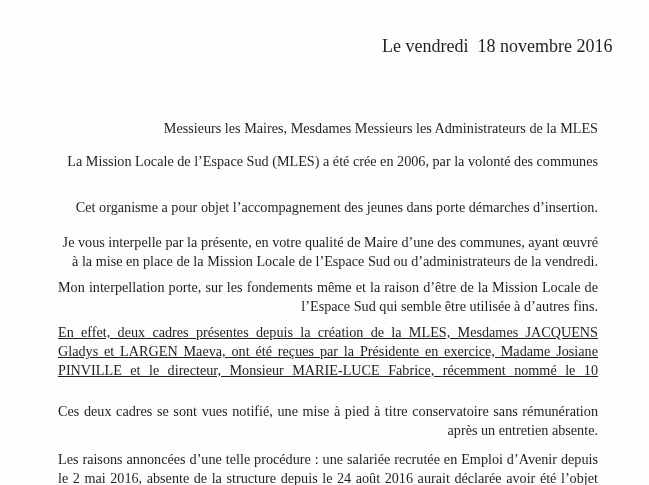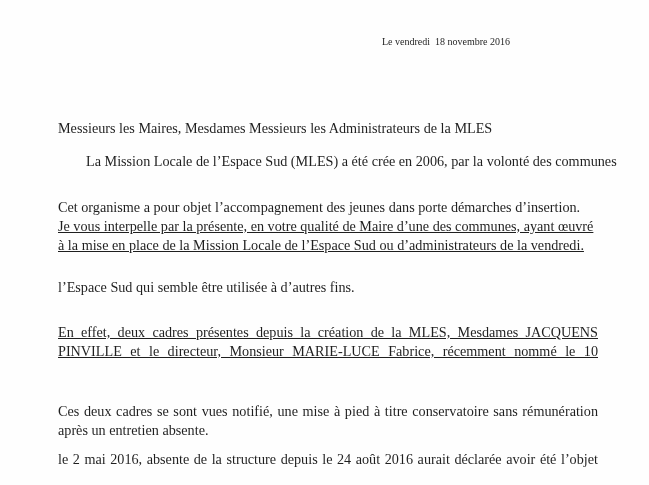--- a/index.html
+++ b/index.html
@@ -5,62 +5,65 @@
   html, body { margin: 0; padding: 0; }
   body {
     width: 649px; height: 485px; overflow: hidden;
     background: #fefefe;
     font-family: "Liberation Serif", serif;
     color: #1f1f1f;
     position: relative;
   }
   .date {
     position: absolute; left: 382px; top: 36px;
-    font-size: 10px; white-space: pre;
+    font-size: 18px; white-space: pre;
   }
   .para {
     position: absolute; left: 58px; width: 540px;
     font-size: 14.2px; line-height: 19px;
   }
-  .line { display: block; white-space: nowrap; }
+  .line { display: block; white-space: nowrap; text-align: right; }
   .jline { display: block; text-align: justify; text-align-last: justify; }
 </style>
 </head>
 <body>
 
 <div>
   <div class="date">Le vendredi  18 novembre 2016</div>
 
   <div class="para" style="top:119px;">
     <span class="line">Messieurs les Maires, Mesdames Messieurs les Administrateurs de la MLES</span>
   </div>
 
-  <div class="para" style="top:152px;margin-left:28px;">
+  <div class="para" style="top:152px;">
     <span class="line">La Mission Locale de l’Espace Sud (MLES) a été crée en 2006, par la volonté des communes</span>
   </div>
 
   <div class="para" style="top:198px;">
     <span class="line">Cet organisme a pour objet l’accompagnement des jeunes dans porte démarches d’insertion.</span>
   </div>
 
-  <div class="para" style="top:217px;text-decoration:underline;">
+  <div class="para" style="top:233px;">
     <span class="line">Je vous interpelle par la présente, en votre qualité de Maire d’une des communes, ayant œuvré</span>
     <span class="line">à la mise en place de la Mission Locale de l’Espace Sud ou d’administrateurs de la vendredi.</span>
   </div>
 
   <div class="para" style="top:278px;">
+    <span class="jline">Mon interpellation porte, sur les fondements même et la raison d’être de la Mission Locale de</span>
     <span class="line">l’Espace Sud qui semble  être utilisée à d’autres fins.</span>
   </div>
 
   <div class="para" style="top:323px;text-decoration:underline;">
     <span class="jline">En effet, deux cadres présentes depuis la création de la MLES, Mesdames JACQUENS</span>
+    <span class="jline">Gladys et LARGEN Maeva, ont  été reçues par la Présidente en exercice, Madame Josiane</span>
     <span class="jline">PINVILLE et le directeur, Monsieur MARIE-LUCE Fabrice, récemment nommé le 10</span>
   </div>
 
   <div class="para" style="top:402px;">
     <span class="jline">Ces deux cadres se sont vues notifié, une mise à pied à titre conservatoire sans rémunération</span>
     <span class="line">après un entretien absente.</span>
   </div>
 
   <div class="para" style="top:450px;">
+    <span class="jline">Les raisons annoncées d’une telle procédure : une salariée recrutée en Emploi d’Avenir depuis</span>
     <span class="jline">le 2 mai 2016,  absente de la structure depuis le 24 août 2016 aurait déclarée avoir été l’objet</span>
   </div>
 </div>
 
 </body></html>

